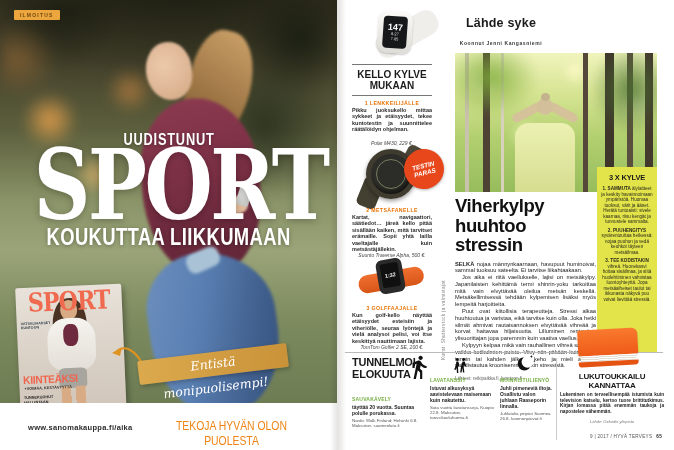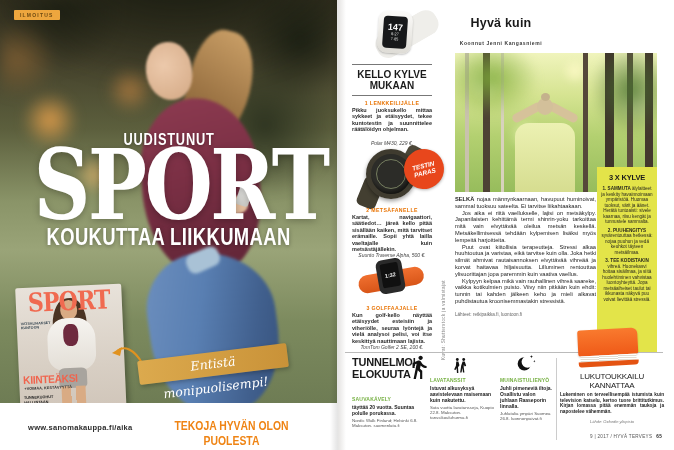--- a/index.html
+++ b/index.html
@@ -60,21 +60,21 @@
   .cv-main{position:absolute;left:4px;top:86px;font-size:11px;font-weight:bold;color:#f0644d;letter-spacing:-.3px;transform:scaleX(.92);transform-origin:left;}
   .cv-sub{position:absolute;left:5px;top:99px;font-size:3.8px;font-weight:bold;color:#333;}
   .cv-line2{position:absolute;left:4px;top:108px;width:36px;font-size:3.8px;font-weight:bold;color:#222;line-height:1.25;}
   .arrow{position:absolute;left:110px;top:342px;}
   .banner{position:absolute;left:138px;top:352px;width:150px;height:24px;border-radius:2px;
     background:linear-gradient(100deg,#dcaa4e,#c99238);color:#fff;font-family:"DejaVu Serif",serif;
     font-style:italic;font-size:12.5px;text-align:center;line-height:24px;transform:rotate(-7deg);
     box-shadow:1px 2px 4px rgba(0,0,0,.25);}
   .stripL{position:absolute;left:0;top:403px;width:337px;height:47px;background:#fff;}
   .url{position:absolute;left:28px;top:20px;font-size:7.5px;font-weight:bold;letter-spacing:.3px;color:#2b2b2b;}
-  .slogan{position:absolute;left:130px;right:4px;top:15px;text-align:center;color:#ef8414;font-weight:bold;font-size:13px;}
+  .slogan{position:absolute;left:130px;right:4px;top:15px;text-align:center;color:#ef8414;font-weight:normal;font-size:13px;}
   .gutter{position:absolute;left:330px;top:0;width:16px;height:450px;pointer-events:none;
     background:linear-gradient(90deg,rgba(0,0,0,0),rgba(0,0,0,.10) 45%,rgba(90,80,70,.14) 55%,rgba(0,0,0,0));}
 
   
   .rtitle{position:absolute;left:345px;width:312px;top:16px;text-align:center;font-size:12.5px;font-weight:bold;letter-spacing:.2px;}
   .rbyline{position:absolute;left:345px;width:312px;top:40px;text-align:center;font-size:5px;letter-spacing:.6px;color:#3a3a3a;font-weight:bold;}
   .credit{position:absolute;left:441px;top:250px;height:110px;font-size:4.5px;color:#888;
     writing-mode:vertical-rl;transform:rotate(180deg);letter-spacing:.4px;}
   .lcrule{position:absolute;left:352px;width:80px;border-top:1px solid #777;}
   .kello{position:absolute;left:352px;top:69px;width:80px;text-align:center;font-weight:bold;font-size:10px;line-height:11px;}
@@ -139,21 +139,21 @@
   .ev1{left:352px;top:396px;width:72px;}
   .ev2{left:430px;top:377px;width:64px;}
   .ev3{left:500px;top:377px;width:54px;}
   .ic2{position:absolute;left:452px;top:356px;}
   .ic3{position:absolute;left:516px;top:353px;}
   .vdiv{position:absolute;left:556px;top:358px;height:82px;border-left:1px solid #ccc;}
   .book{position:absolute;left:578px;top:329px;width:60px;height:38px;transform:rotate(-3deg);}
   .bk-top{position:absolute;left:0;top:0;width:60px;height:26px;background:linear-gradient(180deg,#f97a2e,#ef5a18);border-radius:3px 6px 2px 2px;box-shadow:0 1px 2px rgba(0,0,0,.2);}
   .bk-pages{position:absolute;left:2px;top:26px;width:56px;height:6px;background:repeating-linear-gradient(180deg,#fff 0 1px,#e3ddd2 1px 2px);}
   .bk-bot{position:absolute;left:0;top:32px;width:60px;height:5px;background:#e45312;border-radius:0 0 4px 3px;}
-  .rtitle2{position:absolute;left:562px;top:372px;width:100px;text-align:center;font-weight:normal;font-size:8px;line-height:9px;letter-spacing:-.2px;}
+  .rtitle2{position:absolute;left:562px;top:372px;width:100px;text-align:center;font-weight:bold;font-size:8px;line-height:9px;letter-spacing:-.2px;}
   .rtext{position:absolute;left:560px;top:392px;width:104px;font-size:4.7px;line-height:5.6px;text-align:justify;color:#222;font-weight:bold;}
   .rsrc{position:absolute;left:562px;top:419px;width:100px;text-align:center;font-size:4px;color:#777;font-style:italic;}
   .pfoot{position:absolute;right:12px;top:434px;font-size:4.6px;color:#555;letter-spacing:.3px;}
   .pfoot b{margin-left:4px;color:#222;}
 </style>
 </head>
 <body>
 
 <div class="spread">
 
@@ -199,21 +199,21 @@
 
     <div class="stripL">
       <div class="url">www.sanomakauppa.fi/aika</div>
       <div class="slogan"><span class="condc">TEKOJA HYVÄN OLON PUOLESTA</span></div>
     </div>
   </section>
 
   <div class="gutter"></div>
 
   <section>
-    <div class="rtitle">Hyvä kuin</div>
+    <div class="rtitle">Lähde syke</div>
     <div class="rbyline">Koonnut Jenni Kangasniemi</div>
     <div class="credit">Kuvat: Shutterstock ja valmistajat</div>
 
     <div class="w1">
       <div class="w1s"></div>
       <div class="w1c"></div>
       <div class="w1f">
         <div class="w1hr">147</div>
         <div class="w1r">8:27</div>
         <div class="w1r">7.85</div>
@@ -261,20 +261,21 @@
       <div class="folL"></div>
       <div class="folR"></div>
       <div class="pr-armL"></div>
       <div class="pr-armR"></div>
       <div class="pr-shirt"></div>
       <div class="pr-head"></div>
       <div class="pr-bun"></div>
     </div>
 
     <div class="article">
+      <h1 class="atitle">Viherkylpy huuhtoo stressin</h1>
       <p><b class="lead">SELKÄ</b> <span>nojaa männynkaarnaan, havupuut huminoivat, sammal tuoksuu sateelta. Ei tarvitse liikahtaakaan.</span></p>
       <p>Jos aika ei riitä vaellukselle, lajisi on metsäkylpy. Japanilaisten kehittämä termi shinrin-yoku tarkoittaa mitä vain elvyttävää oleilua metsän keskellä. Metsäkellimisessä tehdään kylpemisen lisäksi myös lempeitä harjoitteita.</p>
       <p>Puut ovat kiitollisia terapeutteja. Stressi alkaa huuhtoutua ja varistaa, eikä tarvitse kuin olla. Joka hetki silmät ahmivat rautaisannoksen elvyttävää vihreää ja korvat haitavaa hiljaisuutta. Lilluminen rentouttaa ylisuorittajan jopa paremmin kuin vaativa vaellus.</p>
       <p>Kylpyyn kelpaa mikä vain rauhallinen vihreä saareke, vaikka kotikulmien puisto. Viivy niin pitkään kuin ehdit: tunnin tai kahden jälkeen keho ja mieli alkavat puhdistautua kroonisemmastakin stressistä.</p>
       <div class="asrc">Lähteet: retkipaikka.fi, luontoon.fi</div>
     </div>
 
     <div class="ybox">
       <div class="ytitle">3 X KYLVE</div>
       <p><b class="yhead">1. SAMMUTA</b> <span>älylaitteet ja keskity havainnoimaan ympäristöä. Huomaa tuoksut, värit ja äänet. Herätä tuntoaisti: sivele kaarnaa, riisu kengät ja tunnustele sammalta.</span></p>

